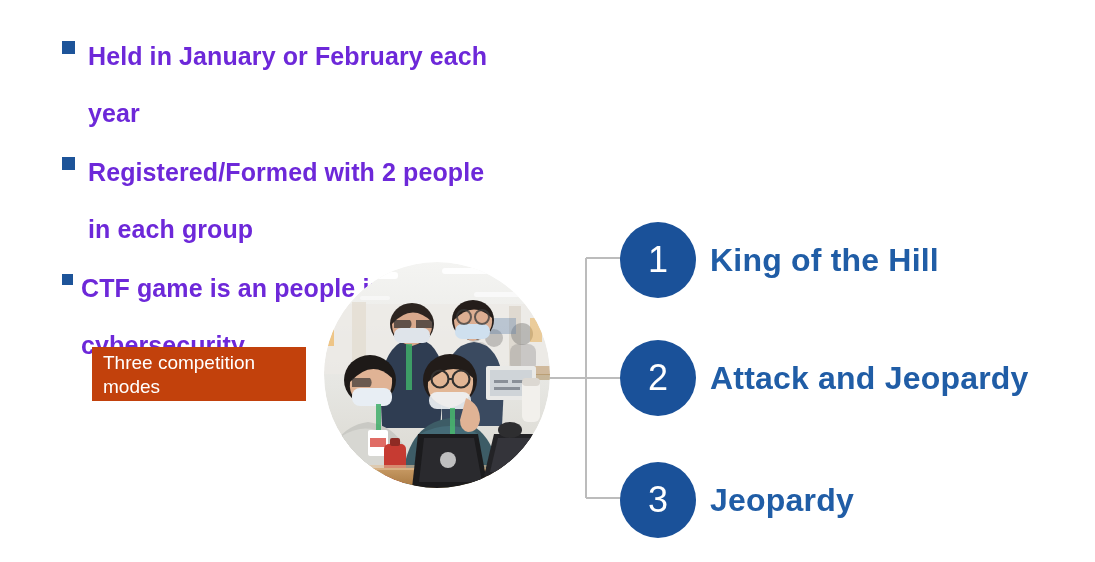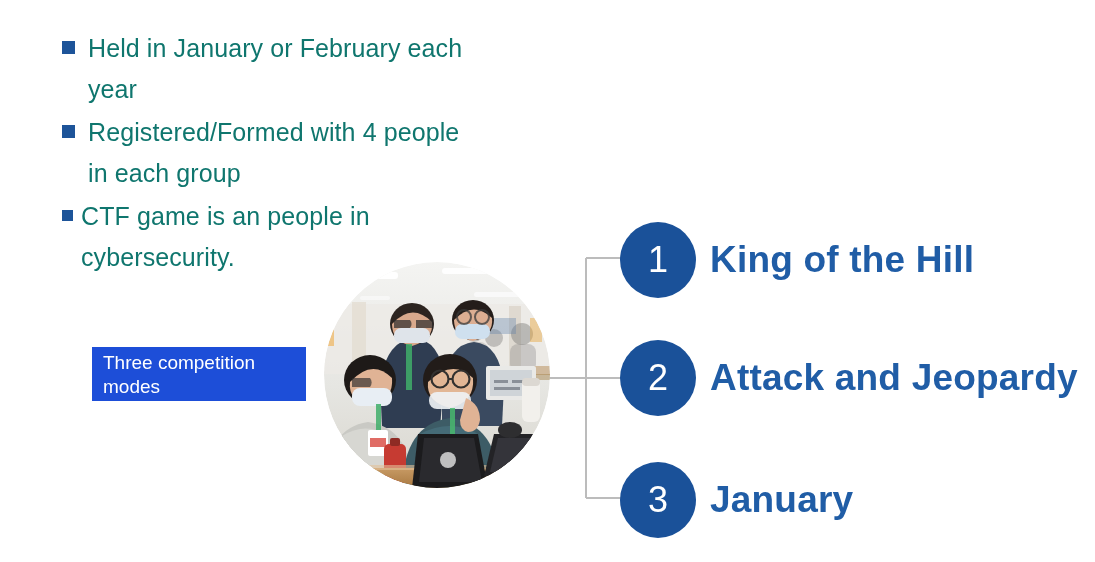--- a/index.html
+++ b/index.html
@@ -32,35 +32,36 @@
     margin-bottom: 2px;
   }
   .bullet-mark {
     flex: 0 0 auto;
     background: #1d5499;
     margin-top: 13px;
   }
   .bullet-mark.lg { width: 13px; height: 13px; margin-right: 13px; }
   .bullet-mark.sm { width: 11px; height: 11px; margin-right: 8px; margin-top: 14px; }
   .bullet-text {
-    color: #0f766e;
+    color: #6d28d9;
     font-size: 25px;
-    line-height: 41px;
+    line-height: 57px;
     letter-spacing: 0.1px;
     white-space: pre-line;
+    font-weight: bold;
   }
 
   
   .caption-banner {
     position: absolute;
     left: 92px;
     top: 347px;
     width: 214px;
     height: 54px;
-    background: #1d4ed8;
+    background: #c2410c;
     color: #ffffff;
     font-size: 19px;
     line-height: 24px;
     padding: 4px 0 0 11px;
     box-sizing: border-box;
     white-space: pre-line;
     z-index: 1;
   }
 
   
@@ -106,42 +107,42 @@
     display: flex;
     align-items: center;
     justify-content: center;
     font-size: 36px;
     font-weight: 400;
     flex: 0 0 auto;
   }
   .mode-label {
     margin-left: 14px;
     color: #205da6;
-    font-size: 37px;
+    font-size: 32px;
     font-weight: bold;
     letter-spacing: 0.2px;
     white-space: nowrap;
   }
 </style>
 </head>
 <body>
 
 <div id="slide">
 
   <div class="bullet-list">
 
     <div class="bullet-row">
       <span class="bullet-mark lg"></span>
       <span class="bullet-text">Held in January or February each
 year</span>
     </div>
 
     <div class="bullet-row">
       <span class="bullet-mark lg"></span>
-      <span class="bullet-text">Registered/Formed with 4 people
+      <span class="bullet-text">Registered/Formed with 2 people
 in each group</span>
     </div>
 
     <div class="bullet-row">
       <span class="bullet-mark sm"></span>
       <span class="bullet-text">CTF game is an people in
 cybersecurity.</span>
     </div>
 
   </div>
@@ -272,16 +273,16 @@
     <div class="mode-label">King of the Hill</div>
   </div>
 
   <div class="mode-row r2">
     <div class="mode-num">2</div>
     <div class="mode-label">Attack and Jeopardy</div>
   </div>
 
   <div class="mode-row r3">
     <div class="mode-num">3</div>
-    <div class="mode-label">January</div>
+    <div class="mode-label">Jeopardy</div>
   </div>
 
 </div>
 
 </body></html>

